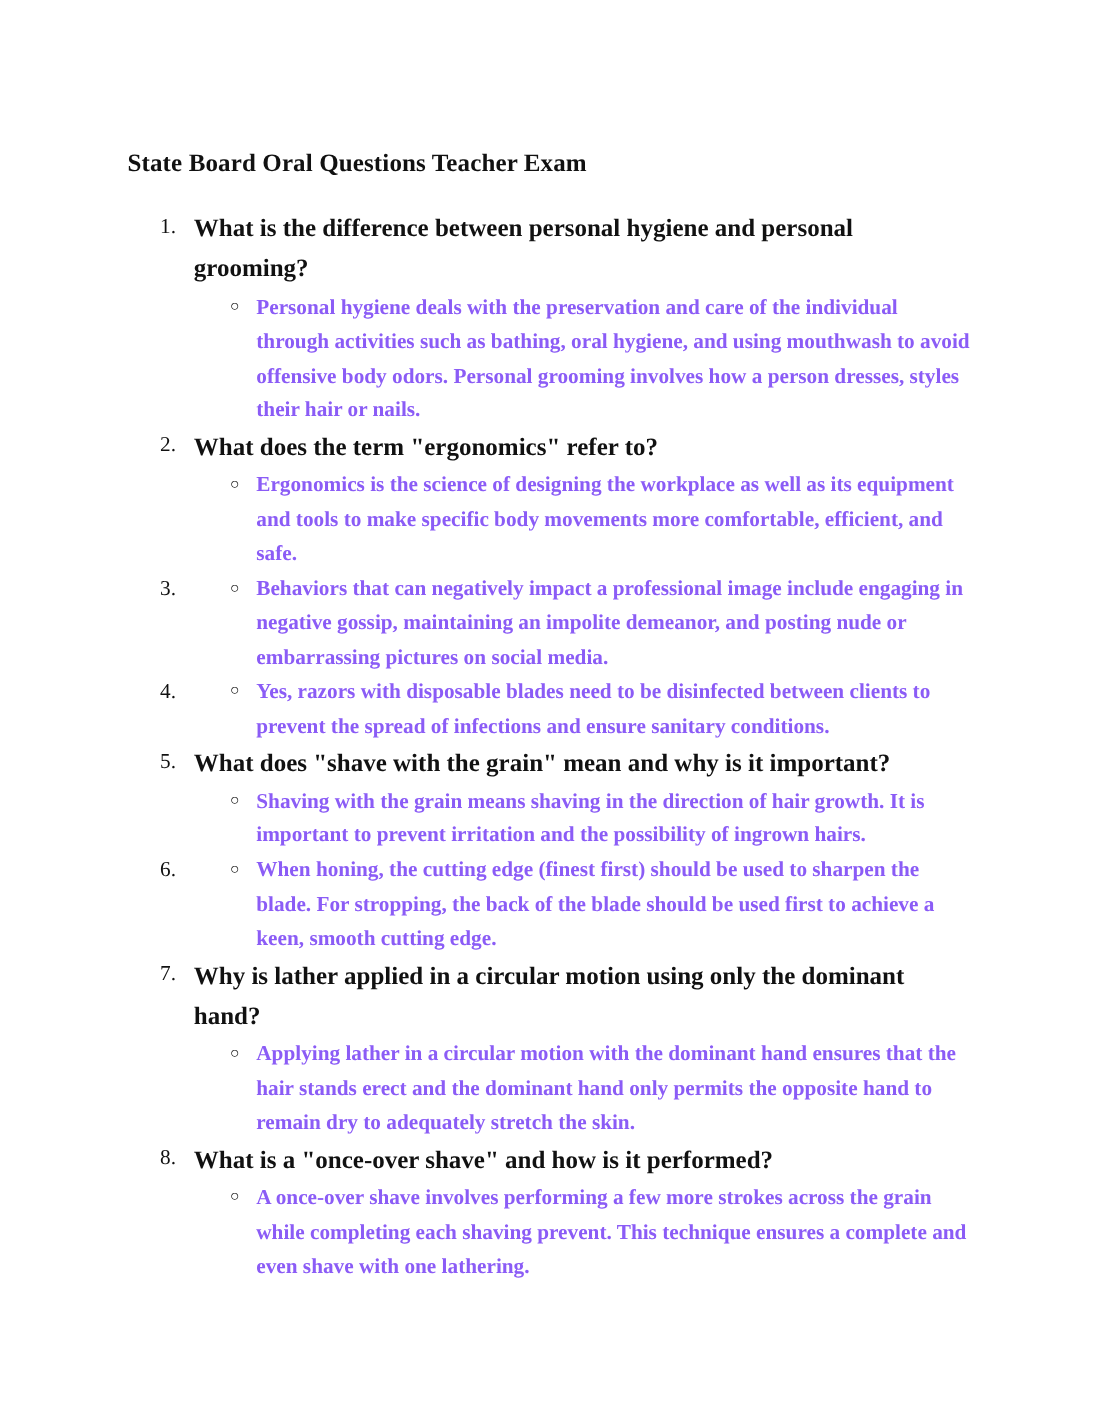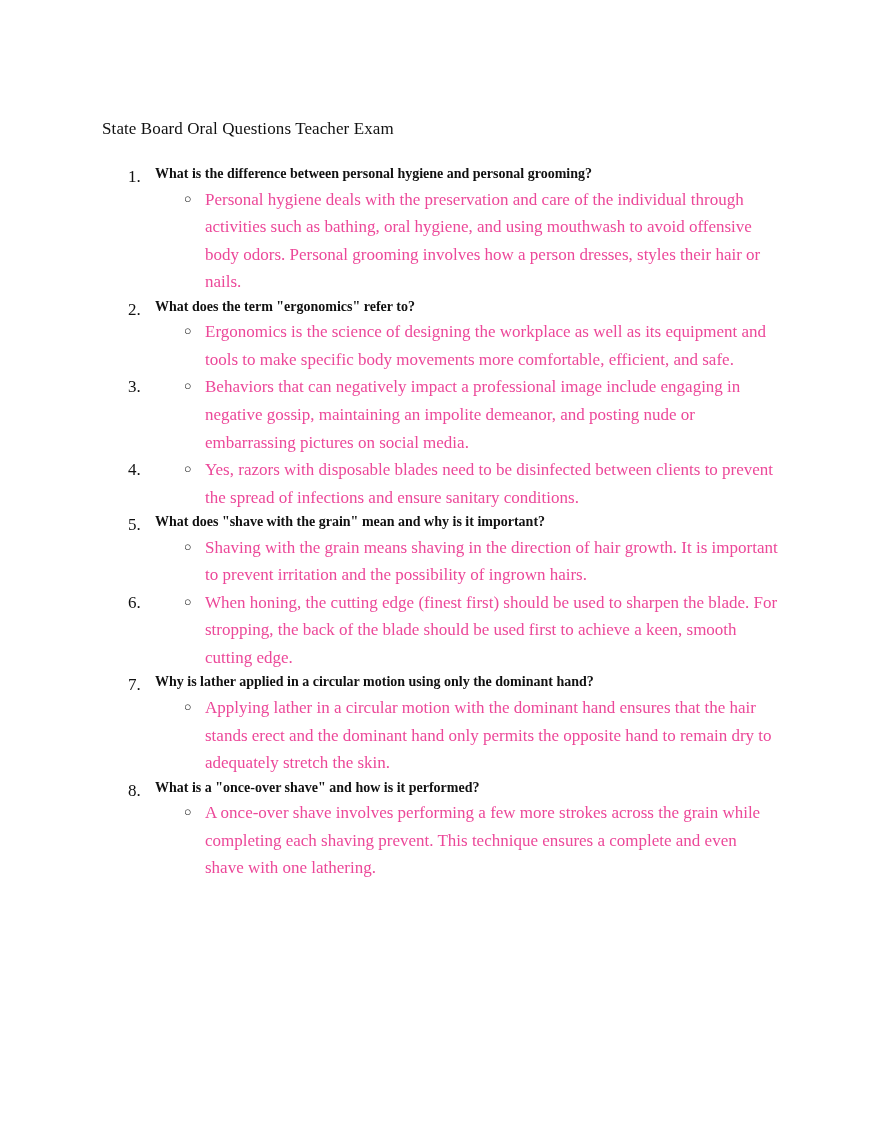--- a/index.html
+++ b/index.html
@@ -23,22 +23,22 @@
     padding: 0;
     overflow: hidden;
   }
   .doc-body {
     position: absolute;
     left: 102px;
     top: 118px;
     width: 676px;
   }
   .doc-title {
-    font-size: 17px;
-    font-weight: normal;
+    font-size: 20px;
+    font-weight: bold;
     line-height: 1.35;
     letter-spacing: 0.1px;
     margin: 0 0 22px 0;
     color: #111111;
   }
   ol.qa-list {
     list-style: none;
     margin: 0;
     padding: 0;
   }
@@ -52,21 +52,21 @@
     left: 26px;
     top: 0;
     width: 22px;
     text-align: left;
     font-size: 17px;
     font-weight: normal;
     line-height: 1.62;
     color: #111111;
   }
   .q-text {
-    font-size: 14px;
+    font-size: 20px;
     font-weight: bold;
     line-height: 1.62;
     color: #111111;
     margin: 0;
   }
   ul.answer-list {
     list-style: none;
     margin: 0;
     padding: 0;
   }
@@ -78,23 +78,23 @@
   .a-bullet {
     position: absolute;
     left: 29px;
     top: 0;
     font-size: 12.5px;
     line-height: 2.2;
     color: #111111;
   }
   .a-text {
     font-size: 17px;
-    font-weight: normal;
+    font-weight: bold;
     line-height: 1.62;
-    color: #ec4899;
+    color: #8b5cf6;
     margin: 0;
   }
 </style>
 </head>
 <body>
 
 <div class="page">
   <div class="doc-body">
 
     <h1 class="doc-title">State Board Oral Questions Teacher Exam</h1>

